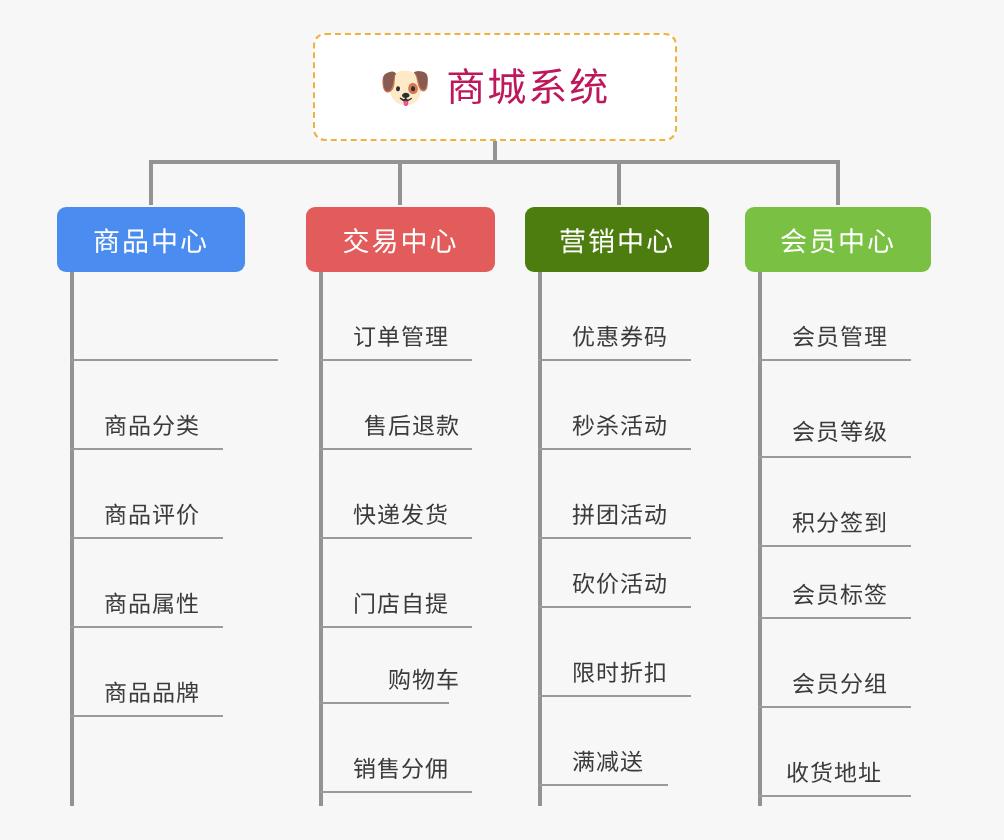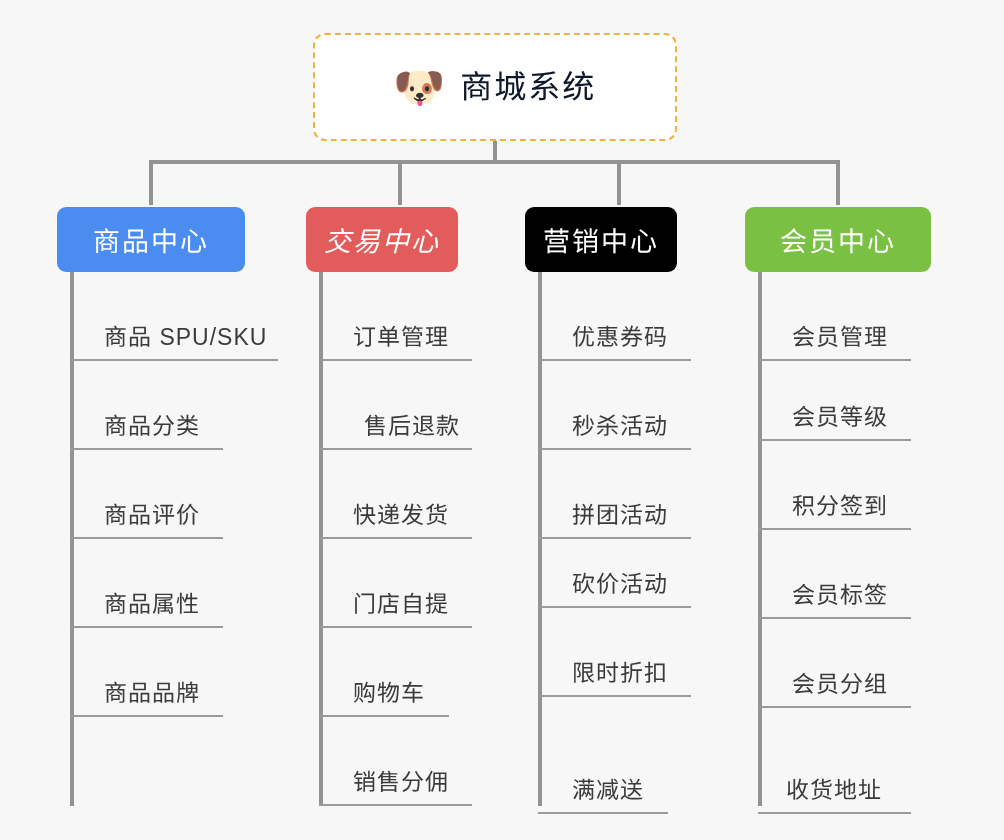--- a/index.html
+++ b/index.html
@@ -41,22 +41,22 @@
     justify-content: center;
     gap: 14px;
   }
   .root-emoji {
     font-size: 42px;
     line-height: 1;
     display: block;
     margin-top: 2px;
   }
   .root-title {
-    font-size: 32px;
-    color: #0f172a;
+    font-size: 39px;
+    color: #be185d;
     letter-spacing: 2px;
     line-height: 1;
     white-space: nowrap;
   }
 
   
   .conn {
     position: absolute;
     background: #939393;
   }
@@ -145,21 +145,20 @@
     </div>
 
   <div id="columns-layer">
       <div class="column" style="left: 57px;">
         <div class="cat-header" style="width: 188px; background: rgb(74, 140, 240);">
           <span>商品中心</span>
         </div>
         <div class="leaf-spine" style="top: 65px; height: 534px; background: rgb(147, 147, 147);"></div>
         <ul class="leaf-list">
           <li class="leaf-item" style="height: 89px;">
-            <span class="leaf-label">商品 SPU/SKU</span>
             <span class="leaf-underline" style="width: 208px;"></span>
           </li>
           <li class="leaf-item" style="height: 89px; text-align: right;">
             <span class="leaf-label">商品分类</span>
             <span class="leaf-underline" style="width: 153px;"></span>
           </li>
           <li class="leaf-item" style="height: 89px;">
             <span class="leaf-label">商品评价</span>
             <span class="leaf-underline" style="width: 153px;"></span>
           </li>
@@ -167,53 +166,53 @@
             <span class="leaf-label">商品属性</span>
             <span class="leaf-underline" style="width: 153px;"></span>
           </li>
           <li class="leaf-item" style="height: 89px;">
             <span class="leaf-label">商品品牌</span>
             <span class="leaf-underline" style="width: 153px;"></span>
           </li>
         </ul>
       </div>
       <div class="column" style="left: 306px;">
-        <div class="cat-header" style="width: 152px; background: rgb(227, 92, 92); font-style: italic;">
+        <div class="cat-header" style="width: 189px; background: rgb(227, 92, 92);">
           <span>交易中心</span>
         </div>
         <div class="leaf-spine" style="top: 65px; height: 534px; background: rgb(147, 147, 147);"></div>
         <ul class="leaf-list">
           <li class="leaf-item" style="height: 89px;">
             <span class="leaf-label">订单管理</span>
             <span class="leaf-underline" style="width: 153px;"></span>
           </li>
           <li class="leaf-item" style="height: 89px; padding-left: 45px;">
             <span class="leaf-label">售后退款</span>
             <span class="leaf-underline" style="width: 153px;"></span>
           </li>
           <li class="leaf-item" style="height: 89px;">
             <span class="leaf-label">快递发货</span>
             <span class="leaf-underline" style="width: 153px;"></span>
           </li>
           <li class="leaf-item" style="height: 89px;">
             <span class="leaf-label">门店自提</span>
             <span class="leaf-underline" style="width: 153px;"></span>
           </li>
-          <li class="leaf-item" style="height: 89px;">
+          <li class="leaf-item" style="height: 76px; justify-content: flex-end;">
             <span class="leaf-label">购物车</span>
             <span class="leaf-underline" style="width: 130px;"></span>
           </li>
           <li class="leaf-item" style="height: 89px; text-align: right;">
             <span class="leaf-label">销售分佣</span>
             <span class="leaf-underline" style="width: 153px;"></span>
           </li>
         </ul>
       </div>
       <div class="column" style="left: 525px;">
-        <div class="cat-header" style="width: 152px; background: #000000;">
+        <div class="cat-header" style="width: 184px; background: #4d7c0f;">
           <span>营销中心</span>
         </div>
         <div class="leaf-spine" style="top: 65px; height: 534px; background: rgb(147, 147, 147);"></div>
         <ul class="leaf-list">
           <li class="leaf-item" style="height: 89px;">
             <span class="leaf-label">优惠券码</span>
             <span class="leaf-underline" style="width: 153px;"></span>
           </li>
           <li class="leaf-item" style="height: 89px;">
             <span class="leaf-label">秒杀活动</span>
@@ -224,53 +223,53 @@
             <span class="leaf-underline" style="width: 153px;"></span>
           </li>
           <li class="leaf-item" style="height: 69px;">
             <span class="leaf-label">砍价活动</span>
             <span class="leaf-underline" style="width: 153px;"></span>
           </li>
           <li class="leaf-item" style="height: 89px;">
             <span class="leaf-label">限时折扣</span>
             <span class="leaf-underline" style="width: 153px;"></span>
           </li>
-          <li class="leaf-item" style="height: 89px; margin-top: 28px;">
+          <li class="leaf-item" style="height: 89px;">
             <span class="leaf-label">满减送</span>
             <span class="leaf-underline" style="width: 130px;"></span>
           </li>
         </ul>
       </div>
       <div class="column" style="left: 745px;">
         <div class="cat-header" style="width: 186px; background: rgb(122, 193, 67);">
           <span>会员中心</span>
         </div>
         <div class="leaf-spine" style="top: 65px; height: 534px; background: rgb(147, 147, 147);"></div>
         <ul class="leaf-list">
           <li class="leaf-item" style="height: 89px;">
             <span class="leaf-label">会员管理</span>
             <span class="leaf-underline" style="width: 153px;"></span>
           </li>
-          <li class="leaf-item" style="height: 80px;">
+          <li class="leaf-item" style="height: 97px; font-family: Liberation Mono, monospace;">
             <span class="leaf-label">会员等级</span>
             <span class="leaf-underline" style="width: 153px;"></span>
           </li>
           <li class="leaf-item" style="height: 89px;">
             <span class="leaf-label">积分签到</span>
             <span class="leaf-underline" style="width: 153px;"></span>
           </li>
-          <li class="leaf-item" style="height: 89px;">
+          <li class="leaf-item" style="height: 72px;">
             <span class="leaf-label">会员标签</span>
             <span class="leaf-underline" style="width: 153px;"></span>
           </li>
           <li class="leaf-item" style="height: 89px;">
             <span class="leaf-label">会员分组</span>
             <span class="leaf-underline" style="width: 153px;"></span>
           </li>
-          <li class="leaf-item" style="height: 106px; padding-left: 28px;">
+          <li class="leaf-item" style="height: 89px; padding-left: 28px;">
             <span class="leaf-label">收货地址</span>
             <span class="leaf-underline" style="width: 153px;"></span>
           </li>
         </ul>
       </div>
     </div>
 
 </div>
 
 </body></html>

